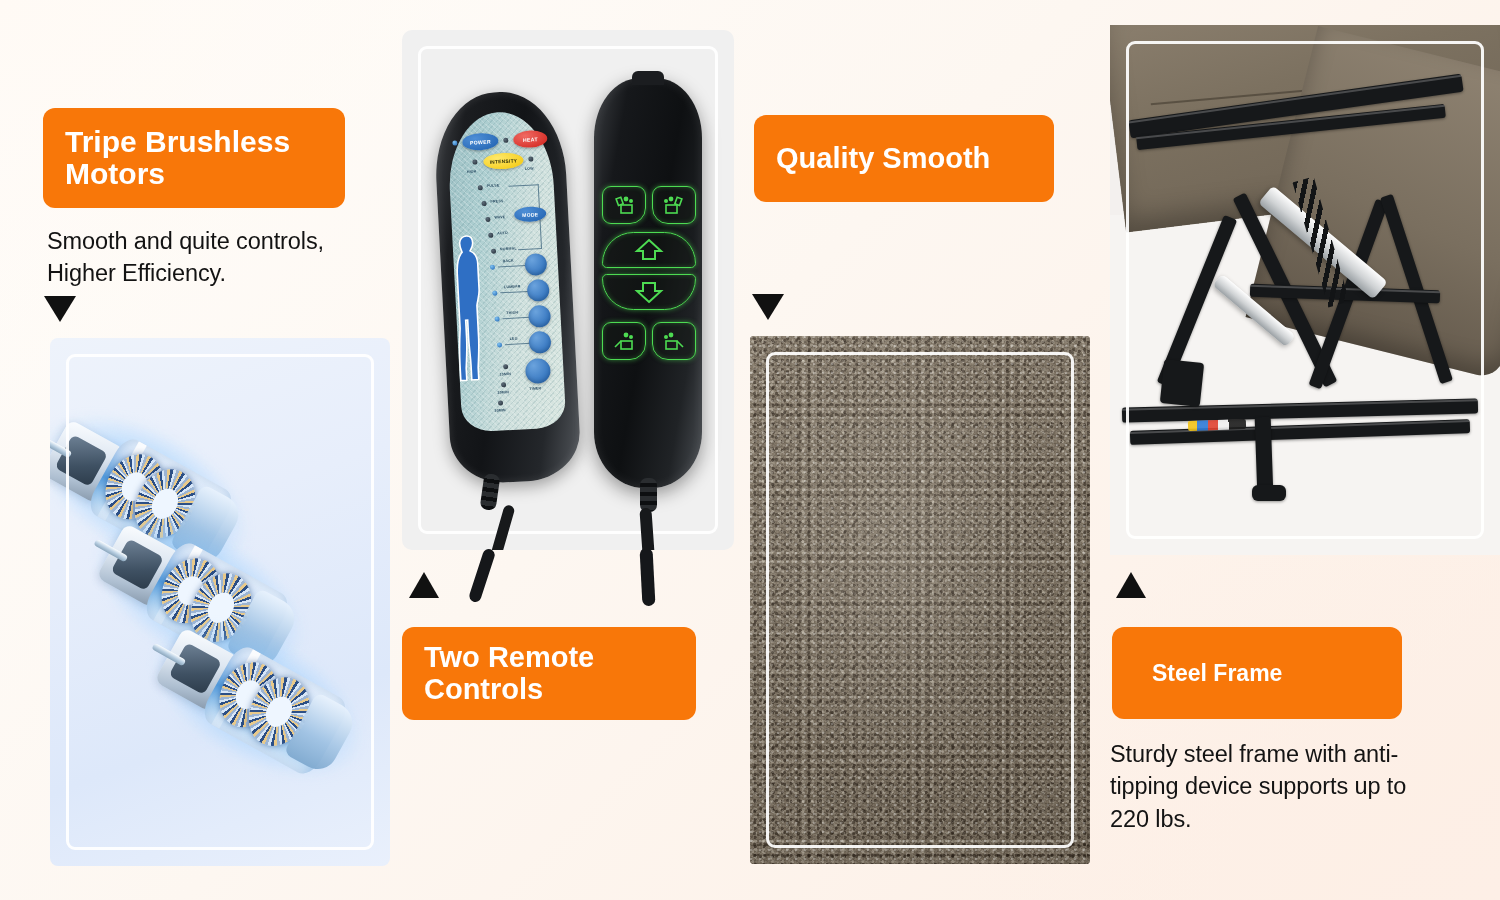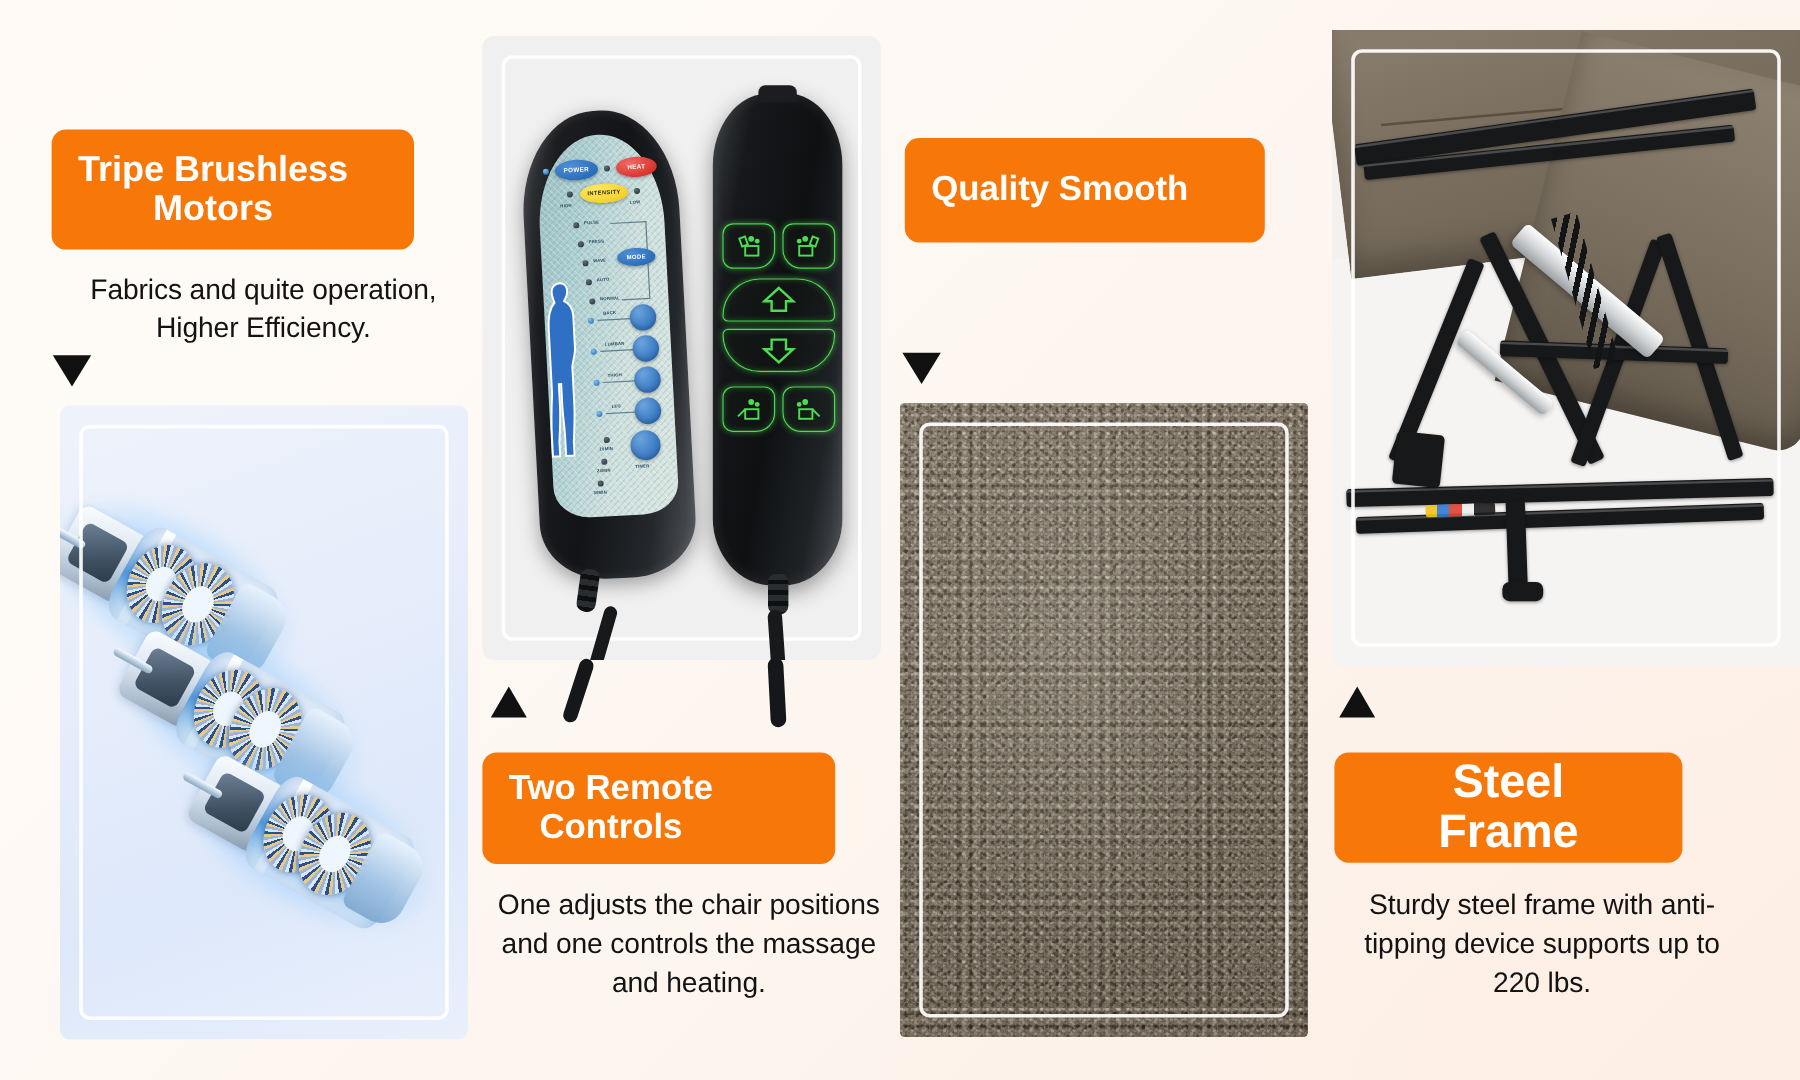--- a/index.html
+++ b/index.html
@@ -7,21 +7,20 @@
     width:1500px;height:900px;overflow:hidden;
     font-family:"Liberation Sans","DejaVu Sans",sans-serif;
     background:#fdf8f3;
   }
   #page{
     position:relative;width:1500px;height:900px;
     background:
       radial-gradient(ellipse 900px 700px at 100% 100%, #fdefe6 0%, rgba(253,239,230,0) 60%),
       radial-gradient(ellipse 900px 700px at 0% 0%, #fffaf5 0%, rgba(255,250,245,0) 60%),
       linear-gradient(135deg,#fffdfa 0%,#fdf7f1 45%,#fdeee4 100%);
-    text-align: center;
   }
 
   
   .badge{
     position:absolute;background:#f87709;border-radius:12px;
     color:#fff;font-weight:bold;line-height:1.08;
     display:flex;align-items:center;
     box-sizing:border-box;
   }
   .badge span{display:block;white-space:pre-line;}
@@ -251,21 +250,21 @@
 </style>
 </head>
 <body>
 
 <div id="page">
 
   <div class="badge" id="badge-1" style="left:43px;top:108px;width:302px;height:100px;padding:0 22px;font-size:30px;">
     <span>Tripe Brushless
 Motors</span>
   </div>
-  <div class="body-copy" style="left:47px;top:225px;width:345px;">Fabrics and quite operation,
+  <div class="body-copy" style="left:47px;top:225px;width:345px;">Smooth and quite controls,
 Higher Efficiency.</div>
   <div class="tri down" style="left:44px;top:296px;"></div>
 
   <div class="card" id="motors-card">
 
     <div class="motor" style="left:-6px;top:108px;width:200px;height:92px;transform:rotate(29deg);">
       <div class="glow"></div>
       <div class="housing" style="left:0;top:18px;width:64px;height:62px;"></div>
       <div class="hub" style="left:10px;top:30px;width:40px;height:38px;"></div>
       <div class="shaft" style="left:-18px;top:46px;width:36px;"></div>
@@ -439,23 +438,20 @@
   <div style="position:absolute;left:476px;top:548px;width:12px;height:55px;background:#15171a;
               border-radius:8px;transform:rotate(18deg);"></div>
   <div style="position:absolute;left:641px;top:548px;width:13px;height:58px;background:#15171a;
               border-radius:8px;transform:rotate(-3deg);"></div>
 
   <div class="tri up" style="left:409px;top:572px;"></div>
   <div class="badge" id="badge-2" style="left:402px;top:627px;width:294px;height:93px;padding:0 22px;font-size:29px;">
     <span>Two Remote
 Controls</span>
   </div>
-  <div class="body-copy" style="left:404px;top:738px;width:340px;">One adjusts the chair positions
-and one controls the massage
-and heating.</div>
 
   <div class="badge" id="badge-3" style="left:754px;top:115px;width:300px;height:87px;padding:0 22px;font-size:29px;">
     <span>Quality Smooth</span>
   </div>
   <div class="tri down" style="left:752px;top:294px;"></div>
 
   <div class="card" id="fabric-card">
     <div class="tex"></div>
     <div class="shade"></div>
     <div class="inset"></div>
@@ -489,20 +485,20 @@
     <div class="steel" style="left:146px;top:392px;width:16px;height:78px;transform:rotate(-2deg);"></div>
     <div class="steel" style="left:142px;top:460px;width:34px;height:16px;border-radius:6px;"></div>
 
     <div class="steel" style="left:52px;top:336px;width:40px;height:44px;border-radius:4px;transform:rotate(6deg);"></div>
     <div class="sticker" style="left:78px;top:395px;transform:rotate(-2deg);"></div>
 
     <div class="inset"></div>
   </div>
 
   <div class="tri up" style="left:1116px;top:572px;"></div>
-  <div class="badge" id="badge-4" style="left:1112px;top:627px;width:290px;height:92px;padding:0 40px;font-size:39px;">
+  <div class="badge" id="badge-4" style="left:1112px;top:627px;width:290px;height:92px;padding:0 40px;font-size:23px;">
     <span>Steel Frame</span>
   </div>
   <div class="body-copy" style="left:1110px;top:738px;width:350px;">Sturdy steel frame with anti-
 tipping device supports up to
 220 lbs.</div>
 
 </div>
 
 </body></html>

